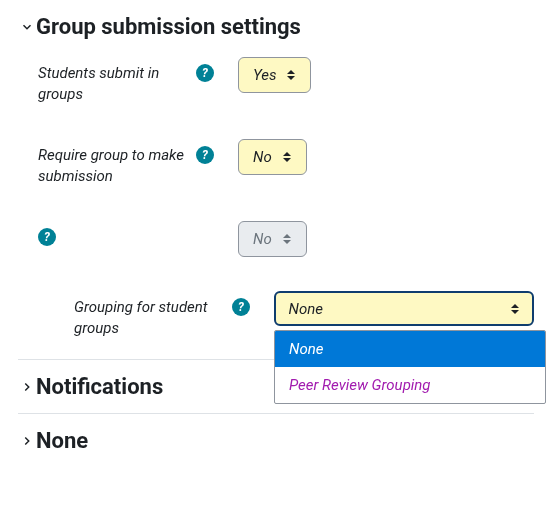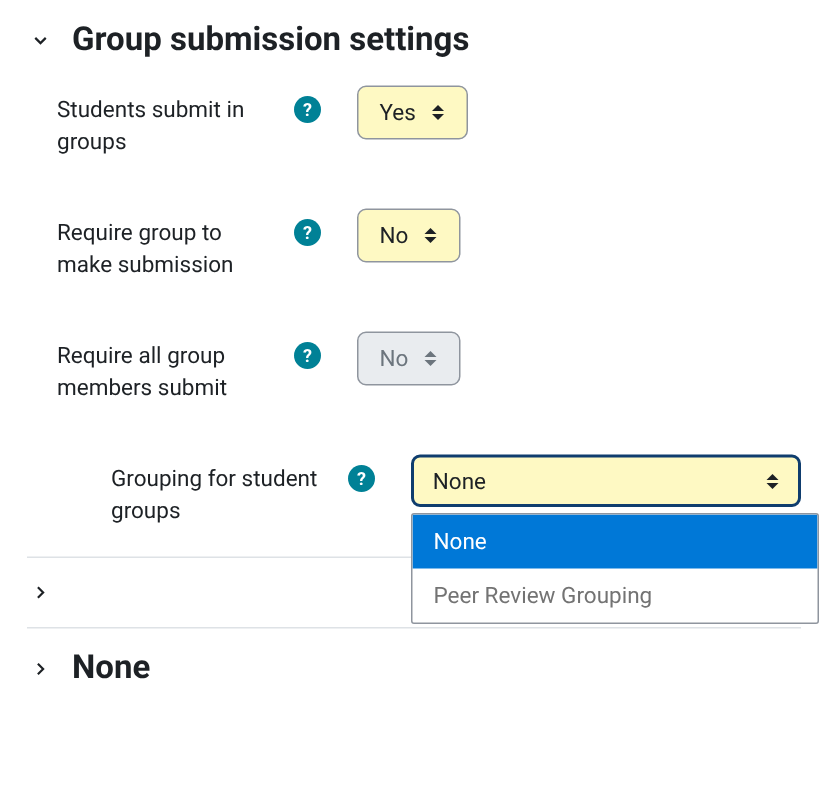--- a/index.html
+++ b/index.html
@@ -7,21 +7,20 @@
       font-family: -apple-system, BlinkMacSystemFont, "Segoe UI", Roboto, Helvetica, Arial, sans-serif;
       background: #fff;
       color: #1d2125;
       padding: 14px 18px;
       font-size: 15px;
       width: 552px;
     }
     .section-header {
       display: flex;
       align-items: center;
-      gap: 12px;
       margin-bottom: 18px;
       cursor: pointer;
     }
     .section-header.collapsed { margin-bottom: 14px; }
     .section-title {
       font-size: 22px;
       font-weight: 700;
       color: #1d2125;
     }
     .chevron {
@@ -31,20 +30,21 @@
       align-items: center;
       justify-content: center;
       flex-shrink: 0;
     }
     .chevron svg { width: 14px; height: 14px; stroke: #1d2125; stroke-width: 2.5; fill: none; }
     .field-row {
       display: flex;
       align-items: flex-start;
       margin-bottom: 34px;
       padding-left: 20px;
+      font-style: italic;
     }
     .field-label-wrap {
       display: flex;
       align-items: flex-start;
       width: 200px;
       gap: 8px;
     }
     .field-label {
       font-size: 15px;
       color: #1d2125;
@@ -120,21 +120,21 @@
       width: 272px;
       border: 1.5px solid #8f959e;
       border-radius: 2px;
       background: #fff;
       z-index: 10;
       overflow: hidden;
     }
     .dropdown-item {
       padding: 9px 14px;
       font-size: 15px;
-      color: #737373;
+      color: #a21caf;
       cursor: pointer;
     }
     .dropdown-item.selected {
       background: #0078d7;
       color: #fff;
     }
     .divider {
       border-top: 1px solid #dee2e6;
       margin: 0 0 14px 0;
     }
@@ -178,21 +178,20 @@
       <span class="sort-arrows">
           <span class="up"></span>
           <span class="down"></span>
         </span>
     </div>
   </div>
 </div>
 
 <div class="field-row">
   <div class="field-label-wrap">
-    <span class="field-label">Require all group members submit</span>
     <span class="help-icon">?</span>
   </div>
   <div class="field-control">
     <div class="select-box disabled">
       <span>No</span>
       <span class="sort-arrows">
           <span class="up"></span>
           <span class="down"></span>
         </span>
     </div>
@@ -220,20 +219,21 @@
 </div>
 
 <div class="divider"></div>
 
 <div class="section-header collapsed">
   <span class="chevron">
     <svg viewBox="0 0 24 24">
         <polyline points="9 6 15 12 9 18"></polyline>
       </svg>
   </span>
+  <span class="section-title">Notifications</span>
 </div>
 
 <div class="divider"></div>
 
 <div class="section-header collapsed" style="margin-bottom:0;">
   <span class="chevron">
     <svg viewBox="0 0 24 24">
         <polyline points="9 6 15 12 9 18"></polyline>
       </svg>
   </span>

